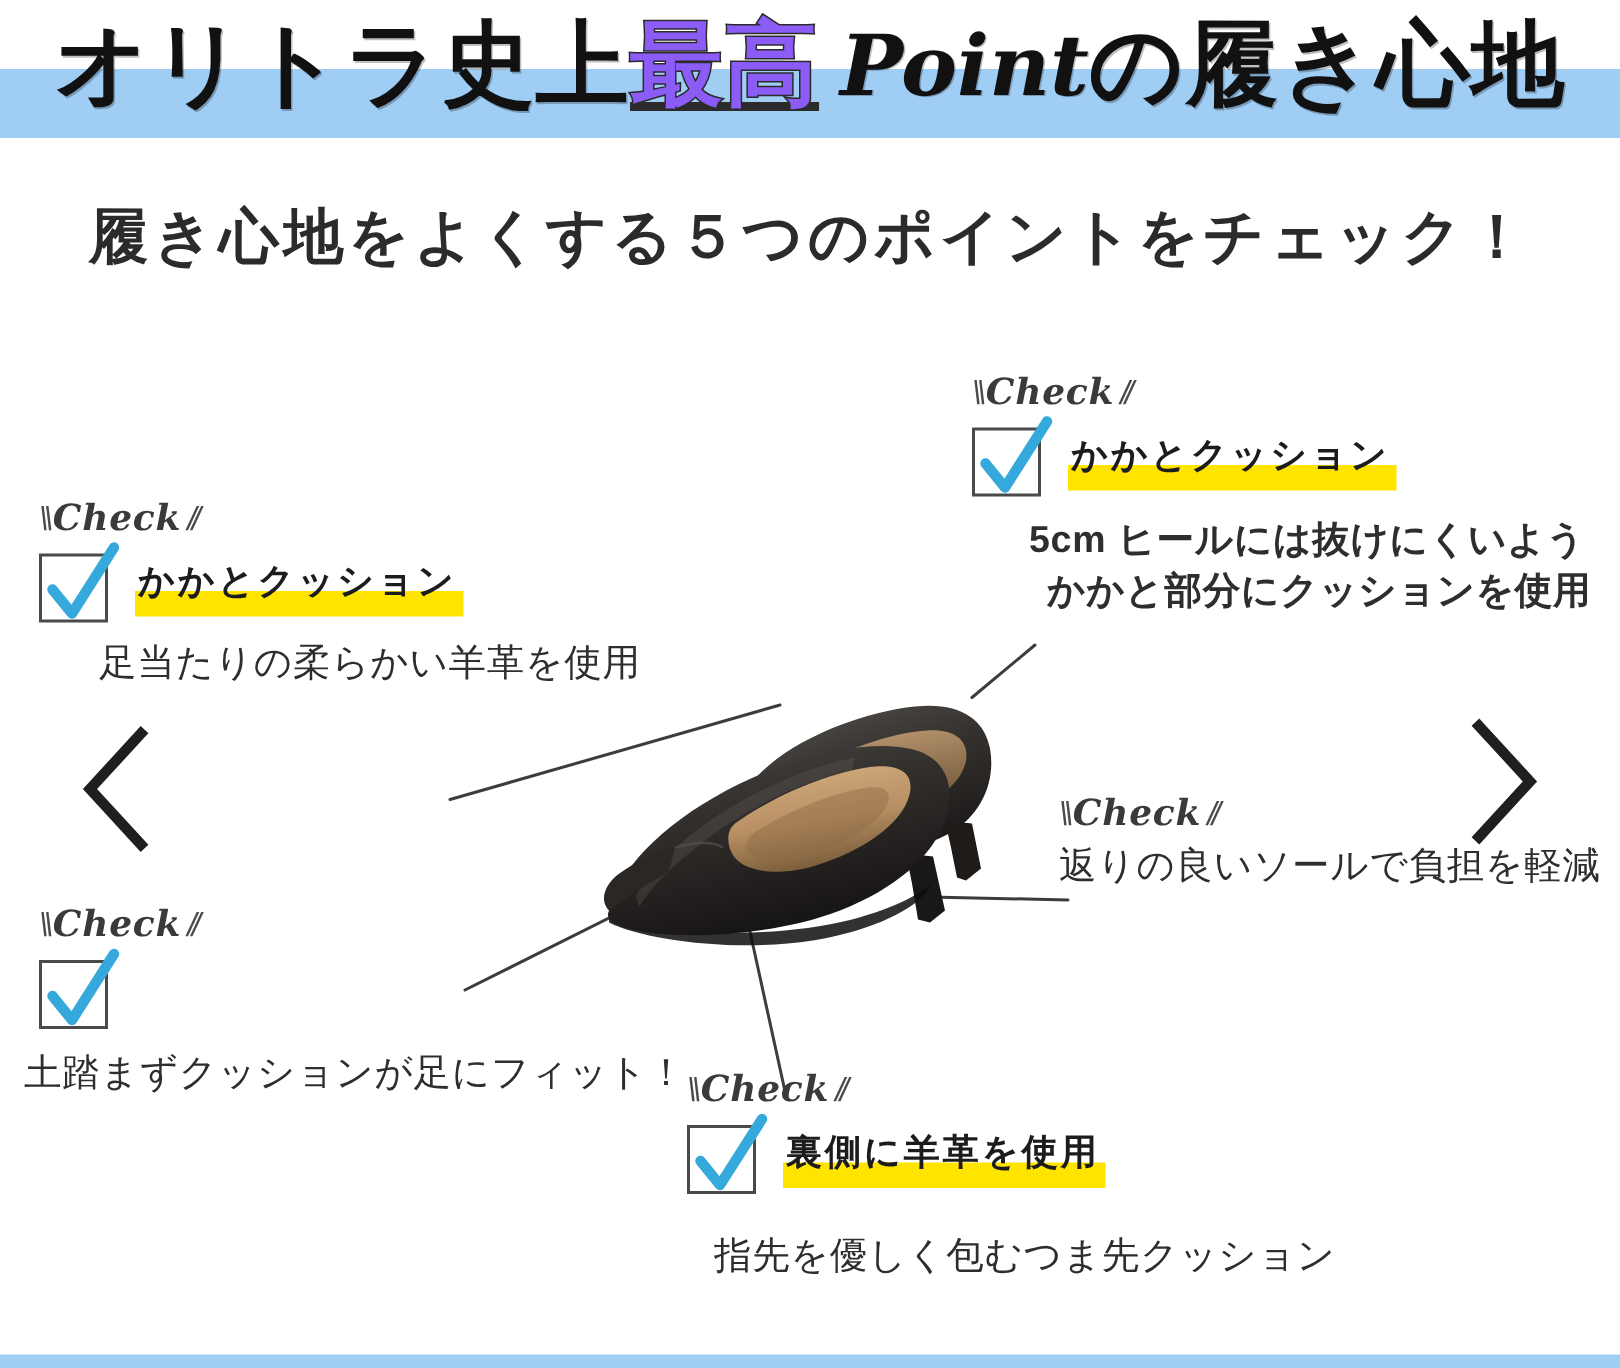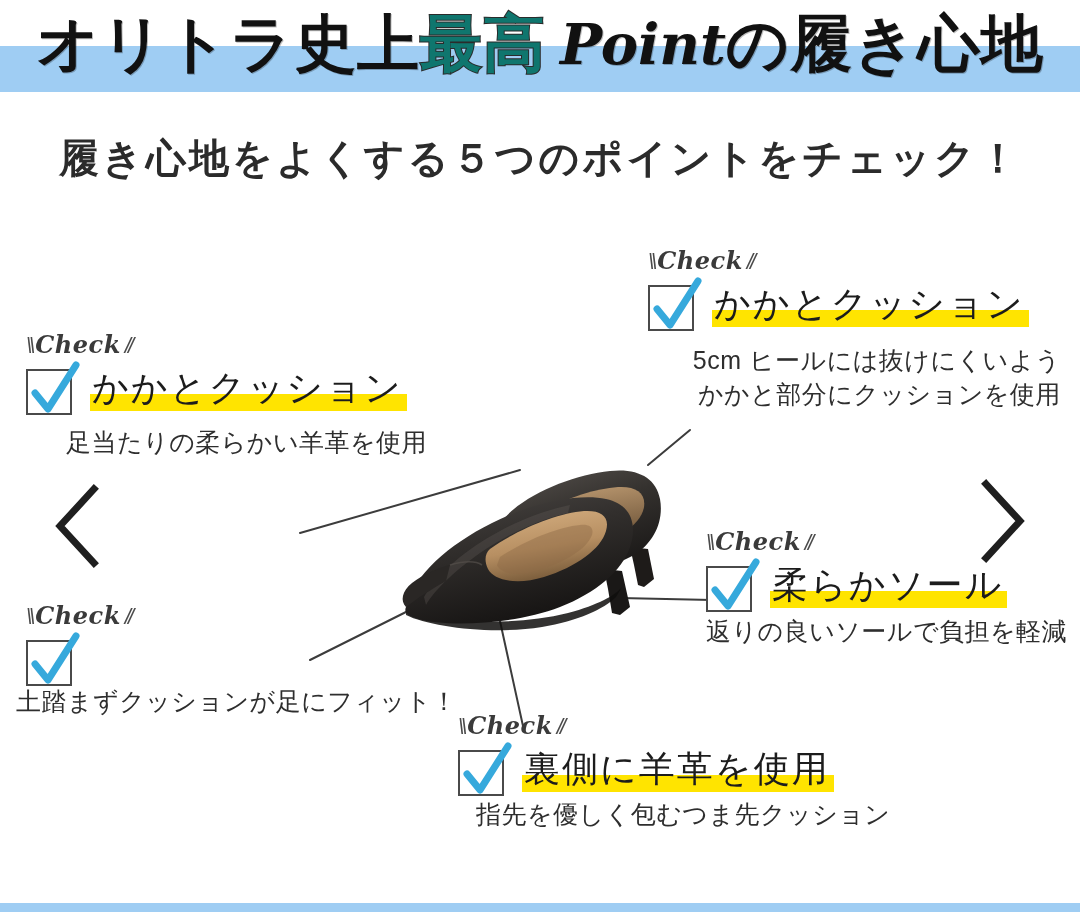--- a/index.html
+++ b/index.html
@@ -37,24 +37,25 @@
   }
   .title-seg {
     font-size:62px;
     line-height:68px;
     font-weight:700;
     color:#111111;
     letter-spacing:1px;
     text-shadow:1px 1px 0 rgba(0,0,0,.25);
   }
   .title-seg.hl {
-    color:#0f766e;
+    color:#8b5cf6;
     -webkit-text-stroke:2px #2b2b2b;
     paint-order:stroke fill;
     text-shadow:none;
+    text-decoration:underline;
   }
   .title-seg.script {
     font-family:"DejaVu Serif",serif;
     font-style:italic;
     font-weight:700;
     font-size:56px;
     padding-left:14px;
     letter-spacing:0;
   }
 
@@ -149,23 +150,23 @@
   }
   .checkbox svg {
     position:absolute;
     left:0; top:0;
     width:58px; height:58px;
     overflow:visible;
   }
 
   .point-title {
     position:relative;
-    font-size:36px;
+    font-size:24px;
     line-height:42px;
-    font-weight:400;
+    font-weight:700;
     color:#1c1c1c;
     letter-spacing:2px;
     padding:0 4px 0 2px;
   }
   .point-title::after {
     content:"";
     position:absolute;
     left:0; right:0;
     bottom:-2px;
     height:17px;
@@ -180,30 +181,30 @@
     color:#2e2e2e;
     letter-spacing:0.5px;
     white-space:nowrap;
   }
 
   
   #point-sheepskin   { left:26px;  top:332px; }
   #point-sheepskin   .point-desc { margin-top:12px; margin-left:40px; }
 
   #point-heel        { left:648px; top:248px; }
-  #point-heel        .point-desc { margin-top:14px; margin-left:34px; text-align:right; }
+  #point-heel        .point-desc { margin-top:14px; margin-left:34px; text-align:center;font-weight:bold; }
 
   #point-sole        { left:706px; top:529px; }
   #point-sole        .point-desc { margin-top:4px; margin-left:0px; }
 
   #point-insole      { left:26px;  top:603px; }
-  #point-insole      .point-desc { margin-left:-10px; }
+  #point-insole      .point-desc { margin-top:14px; margin-left:-10px; }
 
   #point-toe         { left:458px; top:713px; }
-  #point-toe         .point-desc { margin-top:3px; margin-left:18px; }
+  #point-toe         .point-desc { margin-top:26px; margin-left:18px; }
 
   
   .footer-bar {
     position:absolute;
     left:0; bottom:0;
     width:1080px; height:9px;
     background:#9fcdf3;
     z-index:6;
   }
 </style>
@@ -361,29 +362,20 @@
       <div class="point-title">かかとクッション</div>
     </div>
     <div class="point-desc">5cm ヒールには抜けにくいよう</div>
     <div class="point-desc" style="margin-top:0;margin-left:50px;">かかと部分にクッションを使用</div>
   </div>
 
   <div class="point" id="point-sole">
     <div class="check-tag">
       <span class="slash pre">\\</span><span>Check</span><span class="slash post">//</span>
     </div>
-    <div class="head-row">
-      <div class="checkbox">
-        <div class="box"></div>
-        <svg viewBox="0 0 58 58">
-          <polyline points="9,30 22,46 50,2" fill="none" stroke="#36a9dc" stroke-width="7" stroke-linecap="round" stroke-linejoin="round"></polyline>
-        </svg>
-      </div>
-      <div class="point-title">柔らかソール</div>
-    </div>
     <div class="point-desc">返りの良いソールで負担を軽減</div>
   </div>
 
   <div class="point" id="point-insole">
     <div class="check-tag">
       <span class="slash pre">\\</span><span>Check</span><span class="slash post">//</span>
     </div>
     <div class="head-row">
       <div class="checkbox">
         <div class="box"></div>

